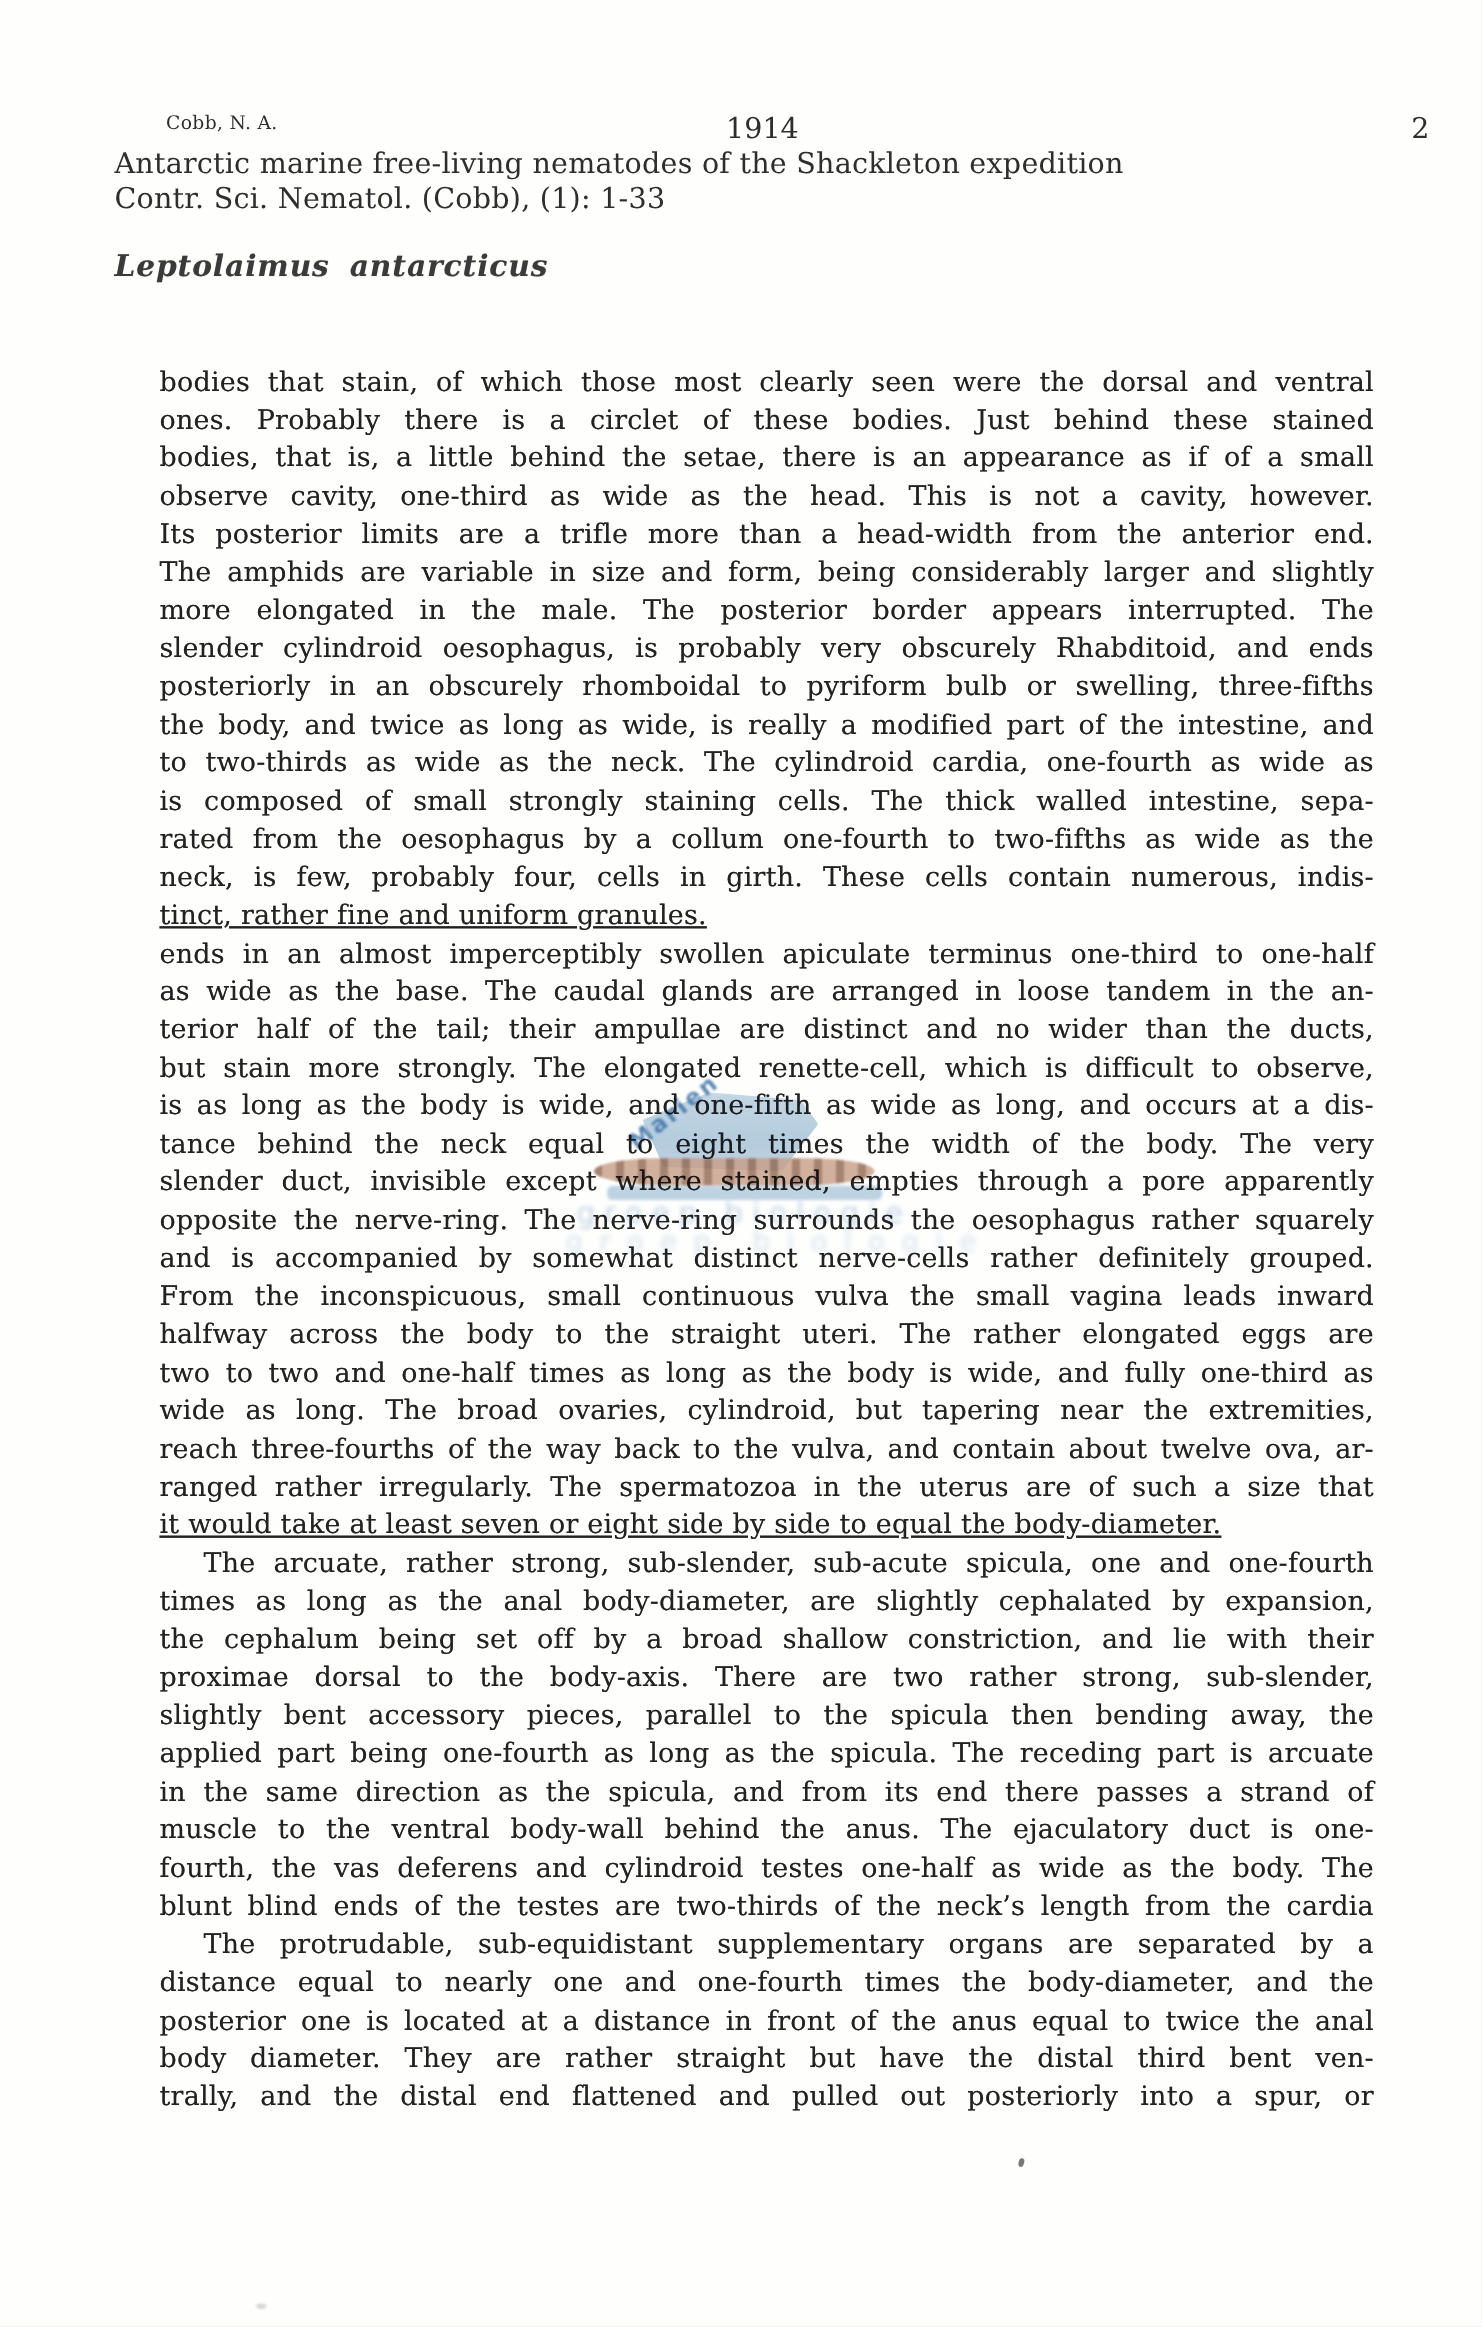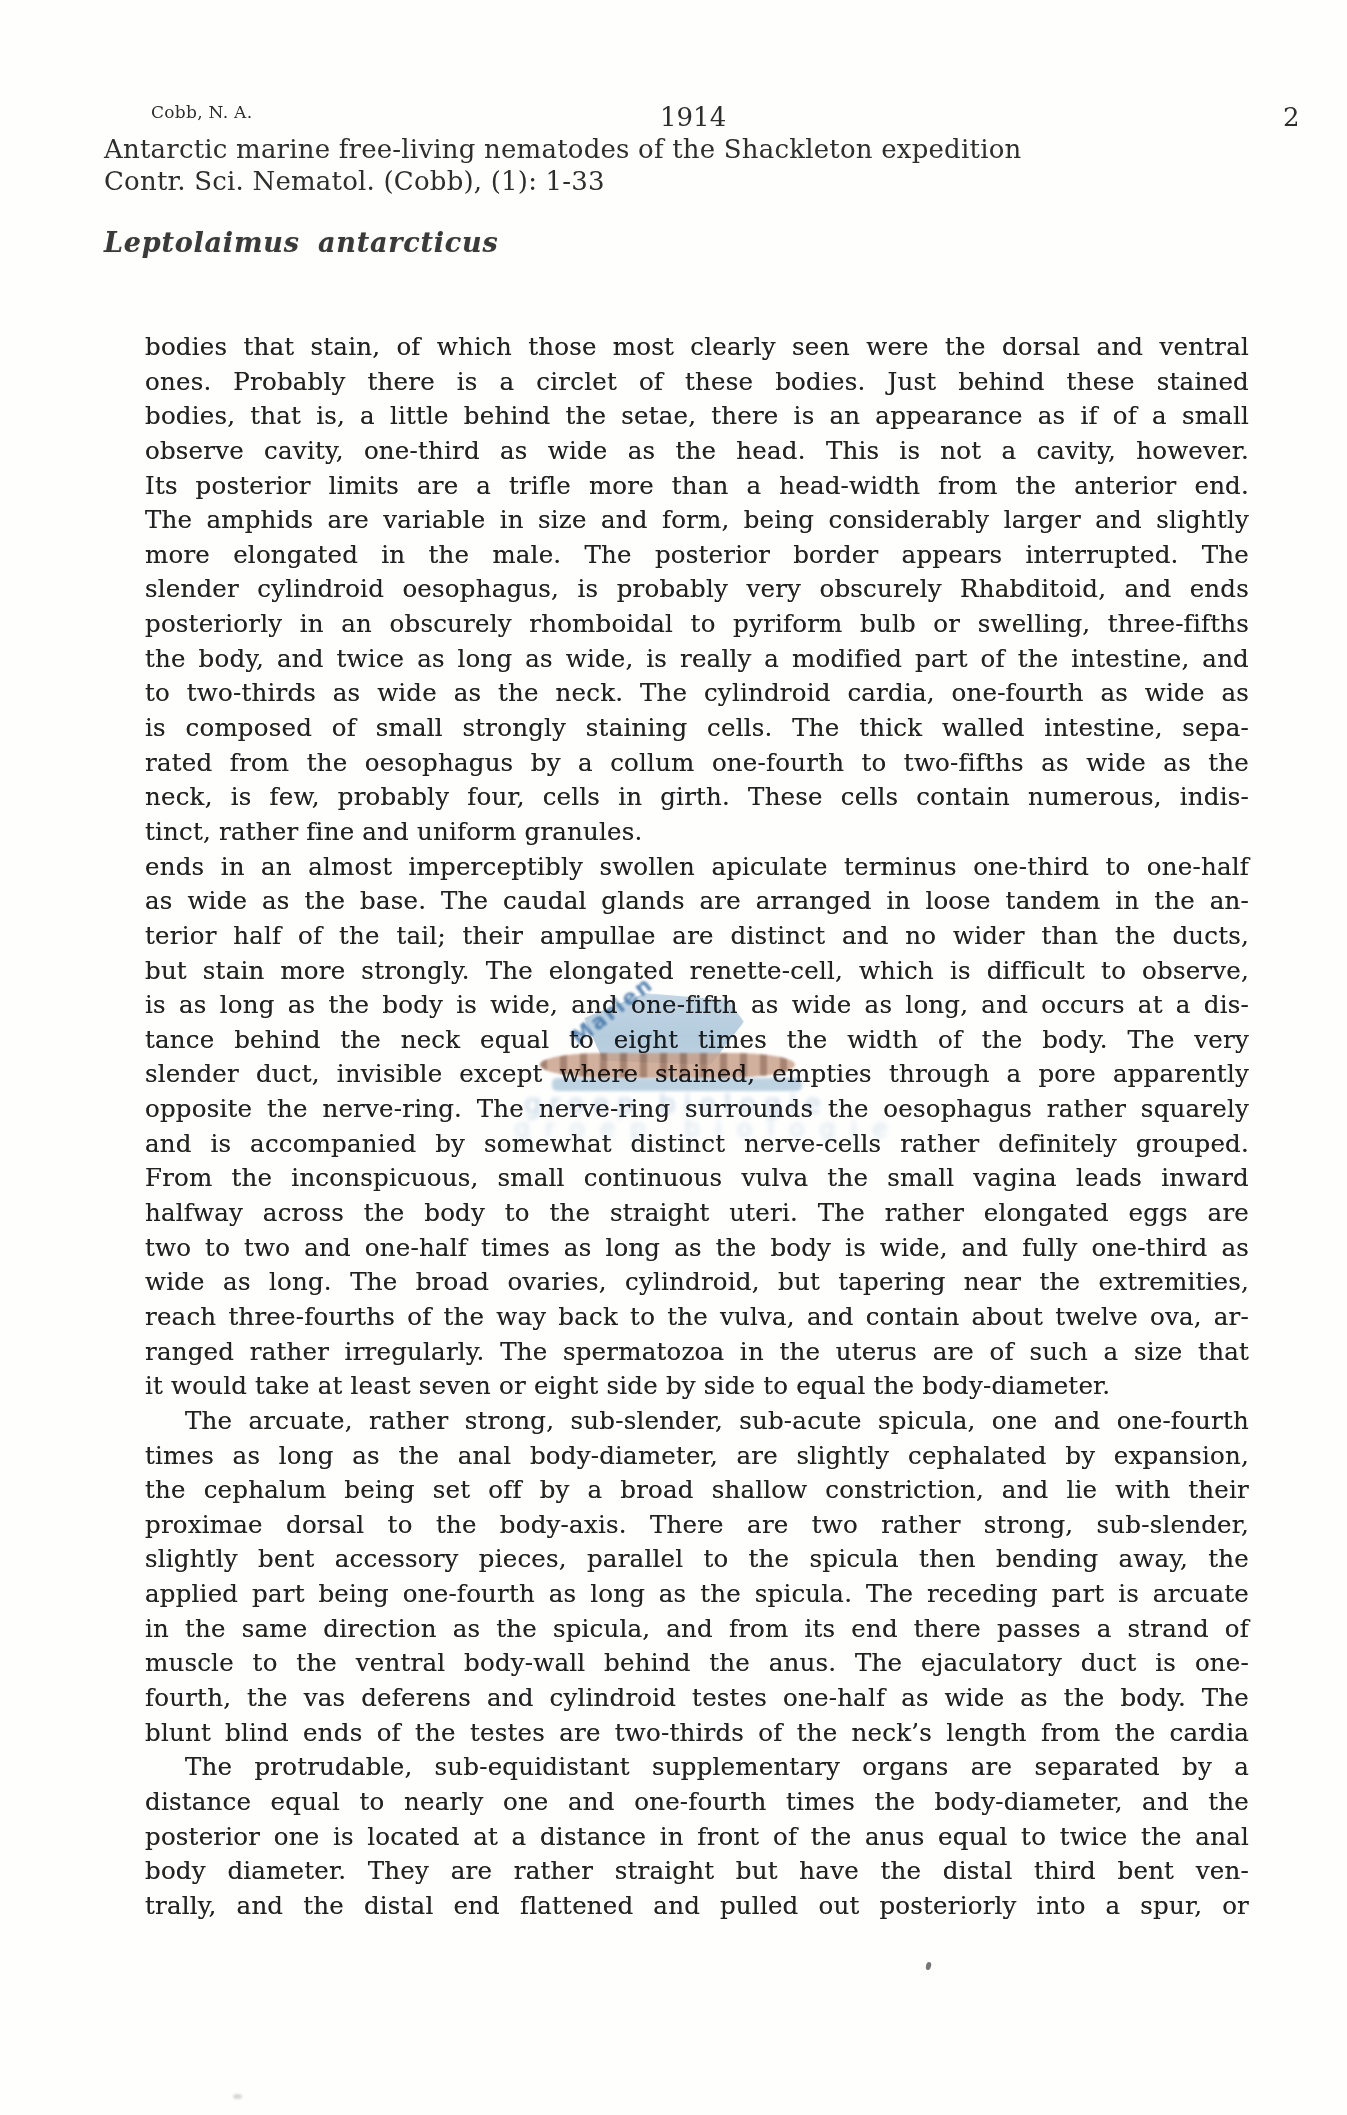--- a/index.html
+++ b/index.html
@@ -39,21 +39,21 @@
     height: 34.65px;
     text-align: justify;
     text-align-last: justify;
     letter-spacing: .2px;
     color: #222;
     text-shadow: 0 0 .5px rgba(30,30,30,.55);
     white-space: normal;
     overflow: visible;
   }
   .line.indent { padding-left: 40px; }
-  .line.para-end { text-align-last: left; }
+  .line.para-end { text-align-last: left; text-decoration: underline; }
 
   
   .watermark { position: absolute; inset: 0; z-index: 3; pointer-events: none; mix-blend-mode: multiply; }
   .wm-shield {
     position: absolute; left: 584px; top: 993px; width: 160px; height: 72px;
     background: linear-gradient(180deg, #bad0e2 0%, #a9c5da 60%, #b3cadd 100%);
     clip-path: polygon(0% 35%, 38% 0%, 90% 10%, 100% 40%, 79% 100%, 12% 94%);
     filter: blur(1.5px); opacity: .85;
   }
   .wm-boat {

